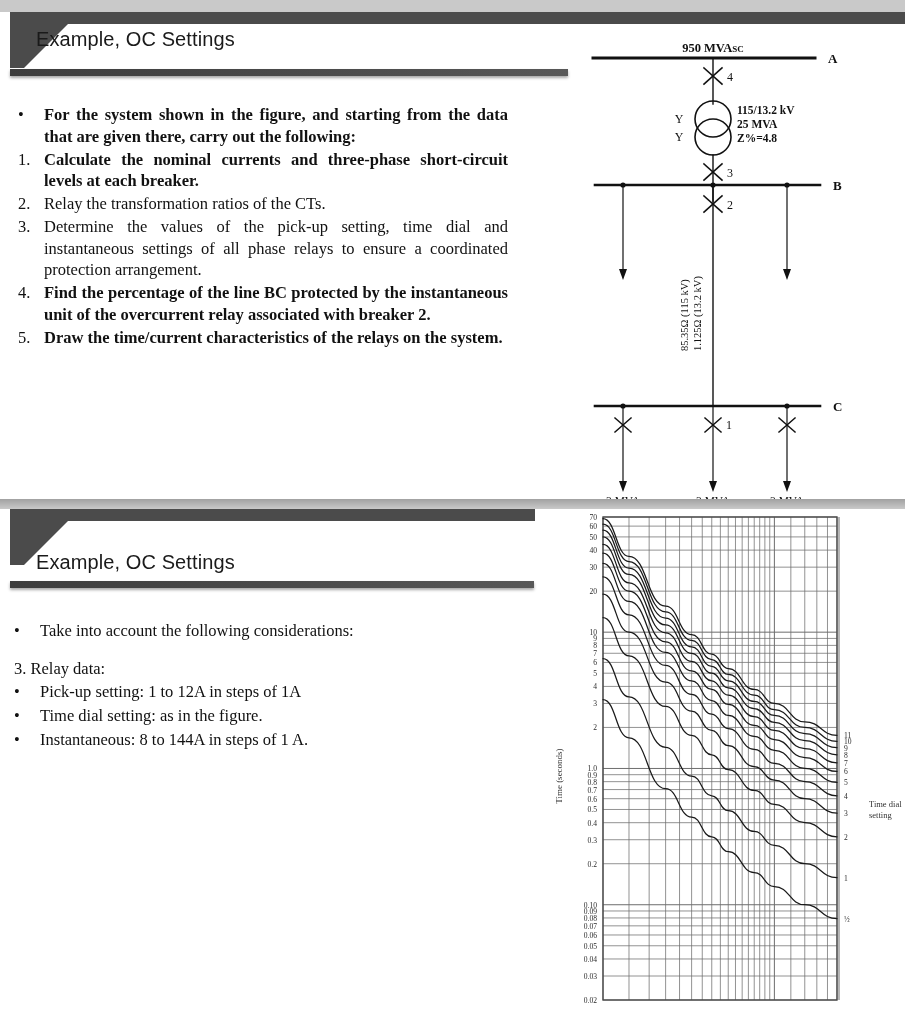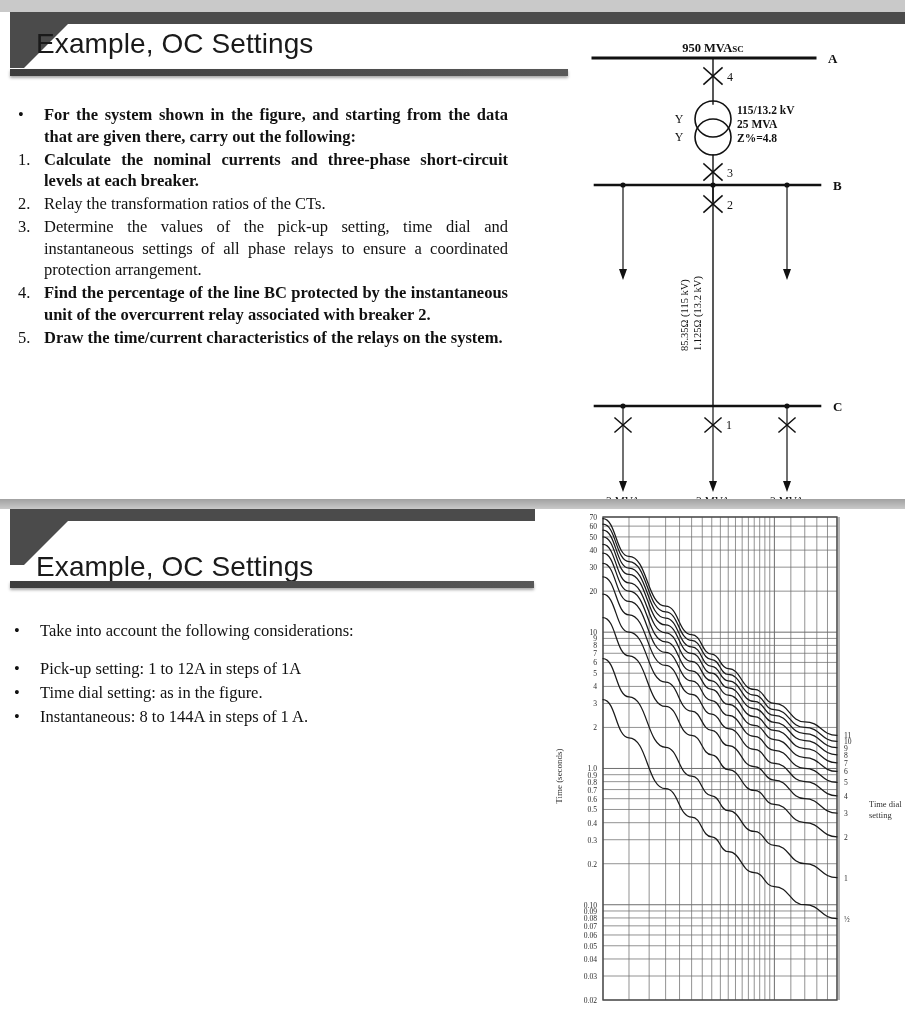--- a/index.html
+++ b/index.html
@@ -25,21 +25,21 @@
 
   
   .title-band{position:absolute;top:0;height:56px;}
   .title-band .bar{
     position:absolute;left:0;top:0;height:56px;width:100%;
     background:#4b4b4b;
     clip-path:polygon(0 0, 100% 0, 100% 12px, 58px 12px, 14px 56px, 0 56px);
   }
   .title-text{
     position:absolute;left:36px;top:16px;
-    font-size:28px;font-weight:400;color:#1a1a1a;
+    font-size:20px;font-weight:400;color:#1a1a1a;
     letter-spacing:.1px;white-space:nowrap;
   }
   .title-underline{
     position:absolute;height:7px;left:10px;
     background:linear-gradient(to right,#3d3d3d 0%,#4f4f4f 70%,#585858 100%);
     box-shadow:0 2px 3px rgba(0,0,0,.35);
   }
 
   
   .body-text{
@@ -236,20 +236,21 @@
 
     <div class="body-text" id="s2-body">
 
       <div class="li" style="margin-top:10px;">
         <div class="mk">•</div>
         <div class="tx">Take into account the following considerations:</div>
       </div>
 
       <div class="blank"></div>
 
+      <div>3. Relay data:</div>
 
       <div class="li">
         <div class="mk">•</div>
         <div class="tx">Pick-up setting: 1 to 12A in steps of 1A</div>
       </div>
       <div class="li">
         <div class="mk">•</div>
         <div class="tx">Time dial setting: as in the figure.</div>
       </div>
       <div class="li">

